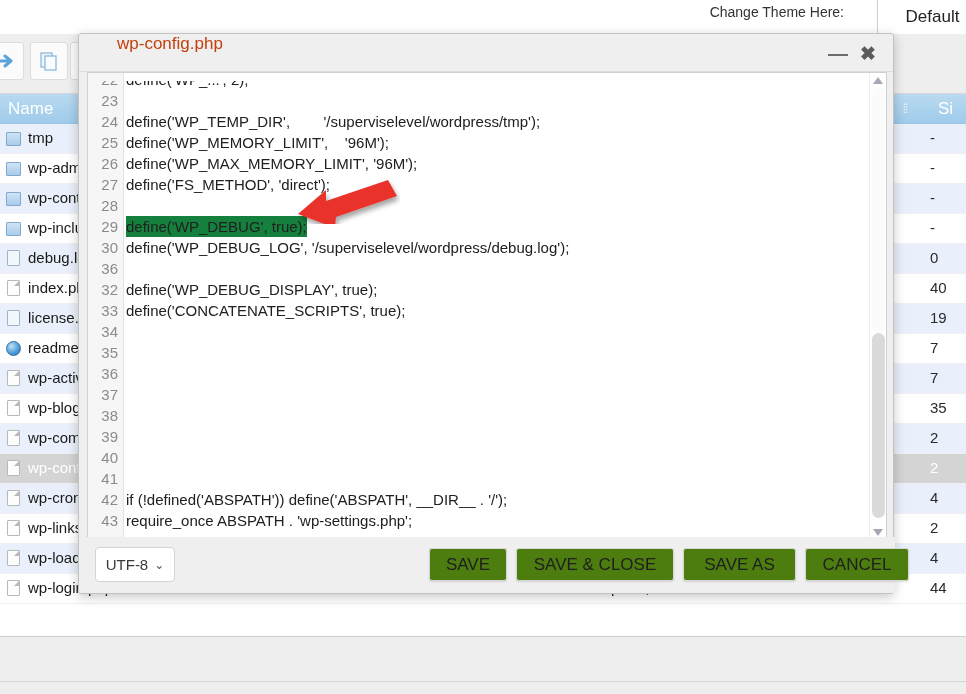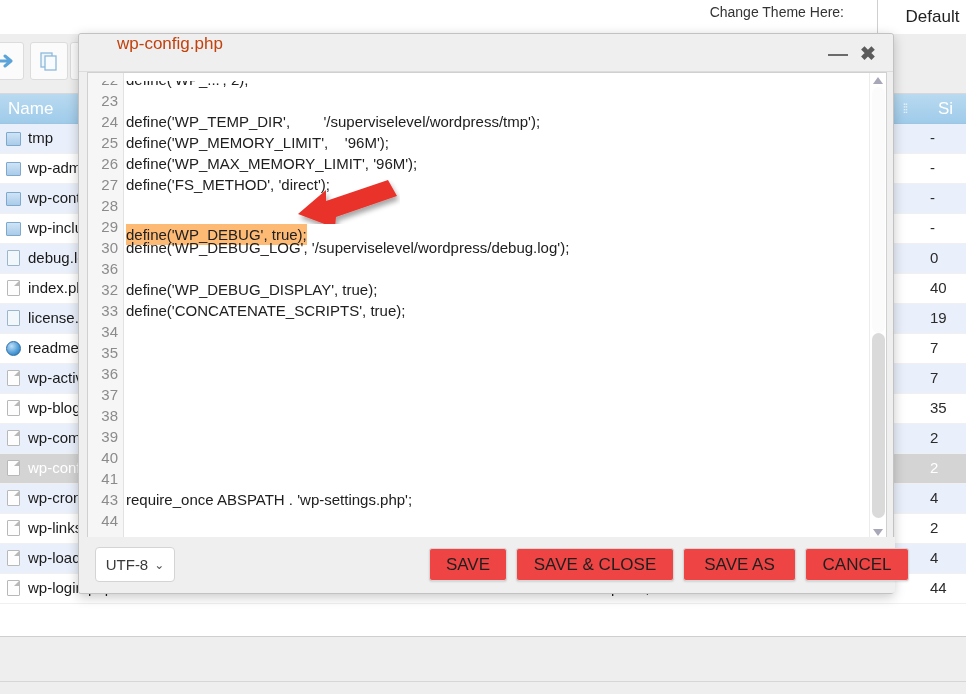--- a/index.html
+++ b/index.html
@@ -266,22 +266,21 @@
     font-size: 15px;
   }
   .ltxt {
     position: absolute;
     left: 38px; top: 0;
     color: #202020;
     font-family: "Liberation Sans", sans-serif;
     font-size: 15px;
   }
   .code-line.hl .ltxt {
-    background: #fdba74;
-    margin-top: 8px;
+    background: #15803d;
   }
   .code-line.clip {
     height: 9px;
     overflow: hidden;
     line-height: 21px;
   }
   .code-line.clip .ltxt { top: -12px; }
   .code-line.clip .ln { top: -12px; }
 
   
@@ -339,21 +338,21 @@
     color: #3a3a3a;
   }
   .charset-select .chev {
     font-size: 12px;
     color: #555;
   }
   .dlg-btn {
     position: absolute;
     top: 11px;
     height: 33px;
-    background: #ef4444;
+    background: #4d7c0f;
     border: 1px solid #d6d6d6;
     border-radius: 3px;
     box-shadow: 0 1px 2px rgba(0,0,0,0.12);
     display: flex;
     align-items: center;
     justify-content: center;
     font-size: 17px;
     color: #1f1f1f;
     padding: 12px 16px;
   }
@@ -583,20 +582,21 @@
           <div class="code-line"><span class="ln">32</span><span class="ltxt">define('WP_DEBUG_DISPLAY', true);</span></div>
           <div class="code-line"><span class="ln">33</span><span class="ltxt">define('CONCATENATE_SCRIPTS', true);</span></div>
           <div class="code-line"><span class="ln">34</span><span class="ltxt"></span></div>
           <div class="code-line"><span class="ln">35</span><span class="ltxt"></span></div>
           <div class="code-line"><span class="ln">36</span><span class="ltxt"></span></div>
           <div class="code-line"><span class="ln">37</span><span class="ltxt"></span></div>
           <div class="code-line"><span class="ln">38</span><span class="ltxt"></span></div>
           <div class="code-line"><span class="ln">39</span><span class="ltxt"></span></div>
           <div class="code-line"><span class="ln">40</span></div>
           <div class="code-line"><span class="ln">41</span><span class="ltxt"></span></div>
+          <div class="code-line"><span class="ln">42</span><span class="ltxt">if (!defined('ABSPATH')) define('ABSPATH', __DIR__ . '/');</span></div>
           <div class="code-line"><span class="ln">43</span><span class="ltxt">require_once ABSPATH . 'wp-settings.php';</span></div>
           <div class="code-line"><span class="ln">44</span><span class="ltxt"></span></div>
         </div>
 
       <div class="ed-scroll">
         <div class="arw arw-up"></div>
         <div class="track-top"></div>
         <div class="thumb"></div>
         <div class="arw arw-dn"></div>
       </div>

